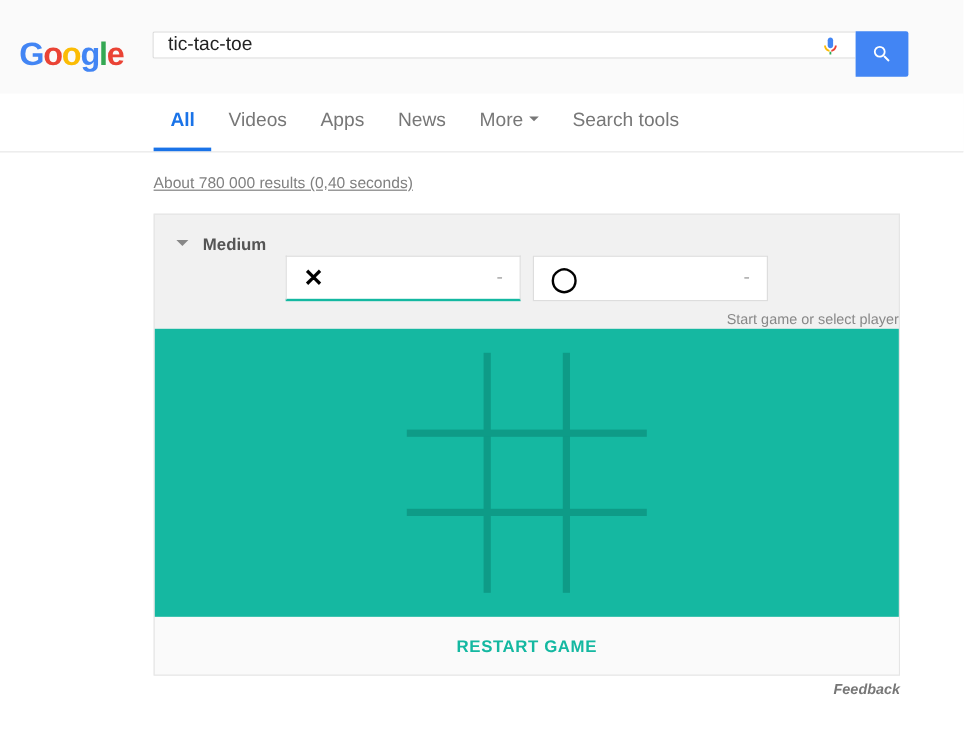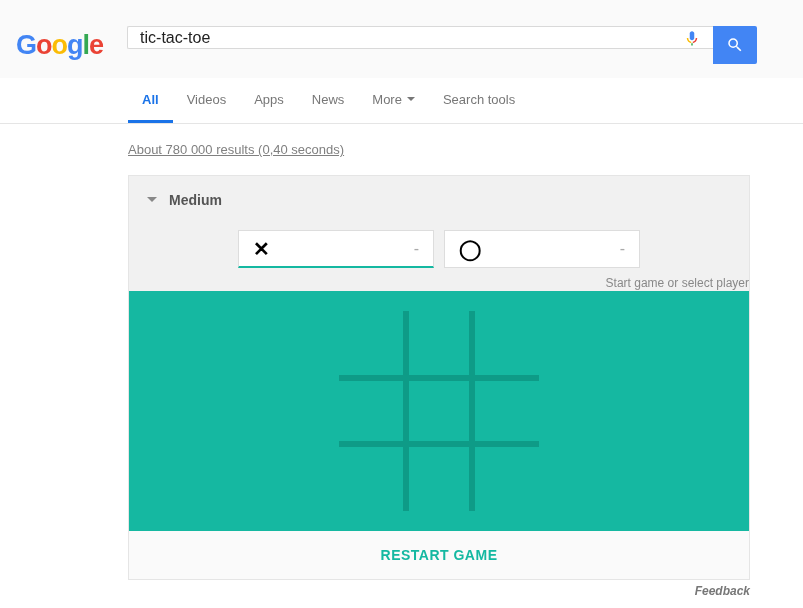--- a/index.html
+++ b/index.html
@@ -7,27 +7,27 @@
 .header { background: #fafafa; padding: 16px 0 0 0; border-bottom: 1px solid #e5e5e5; }
 .header-row { display: flex; align-items: center; padding: 10px 16px 14px 16px; }
 .logo { margin-right: 24px; font-size: 27px; font-weight: bold; letter-spacing: -1px; }
 .logo span:nth-child(1){color:#4285F4}.logo span:nth-child(2){color:#EA4335}.logo span:nth-child(3){color:#FBBC05}.logo span:nth-child(4){color:#4285F4}.logo span:nth-child(5){color:#34A853}.logo span:nth-child(6){color:#EA4335}
 .search-wrap { display: flex; flex: 1; max-width: 630px; }
 .search-box { flex: 1; display: flex; align-items: center; background: #fff; border: 1px solid #d9d9d9; border-right: none; border-radius: 2px 0 0 2px; height: 23px; padding: 0 12px; }
 .search-input { flex: 1; border: none; outline: none; font-size: 16px; color: #222; }
 .mic-icon { width: 18px; height: 24px; cursor: pointer; }
 .search-btn { width: 44px; height: 38px; background: #4285F4; border: none; display: flex; align-items: center; justify-content: center; cursor: pointer; border-radius: 0 2px 2px 0; }
 .nav { display: flex; padding-left: 128px; background: #fff; }
-.nav-item { padding: 14px 14px 13px; font-size: 13px; color: #777; text-decoration: none; cursor: pointer; }
+.nav-item { padding: 14px 14px 13px; font-size: 16px; color: #777; text-decoration: none; cursor: pointer; }
 .nav-item.active { color: #1A73E8; border-bottom: 3px solid #1A73E8; font-weight: bold; }
 .nav-more::after { content: ''; display: inline-block; margin-left: 5px; border: 4px solid transparent; border-top-color: #777; vertical-align: middle; }
 .content { padding-left: 128px; padding-top: 18px; }
 .stats { font-size: 13px; color: #808080; margin-bottom: 18px; text-decoration: underline; }
 .card { width: 622px; border: 1px solid #e5e5e5; background: #f1f1f1; }
-.diff-row { display: flex; align-items: center; padding: 16px 18px 22px; }
+.diff-row { display: flex; align-items: center; padding: 16px 18px 2px; }
 .diff-arrow { border: 5px solid transparent; border-top-color: #888; margin-right: 12px; margin-top: 4px; }
 .diff-label { font-size: 14px; font-weight: bold; color: #555; }
 .players { display: flex; justify-content: center; gap: 10px; padding: 0 18px 8px; }
 .player { width: 196px; height: 38px; background: #fff; border: 1px solid #ddd; display: flex; align-items: center; padding: 0 14px; justify-content: space-between; cursor: pointer; }
 .player.active { border-bottom: 2px solid #14B8A1; }
 .player-mark { font-size: 20px; font-weight: bold; }
 .player-score { color: #aaa; }
 .hint { text-align: right; font-size: 12px; color: #888; padding-bottom: 1px; }
 .board { background: #15B8A1; height: 240px; position: relative; display: flex; justify-content: center; align-items: center; }
 .grid { position: relative; width: 200px; height: 200px; }

